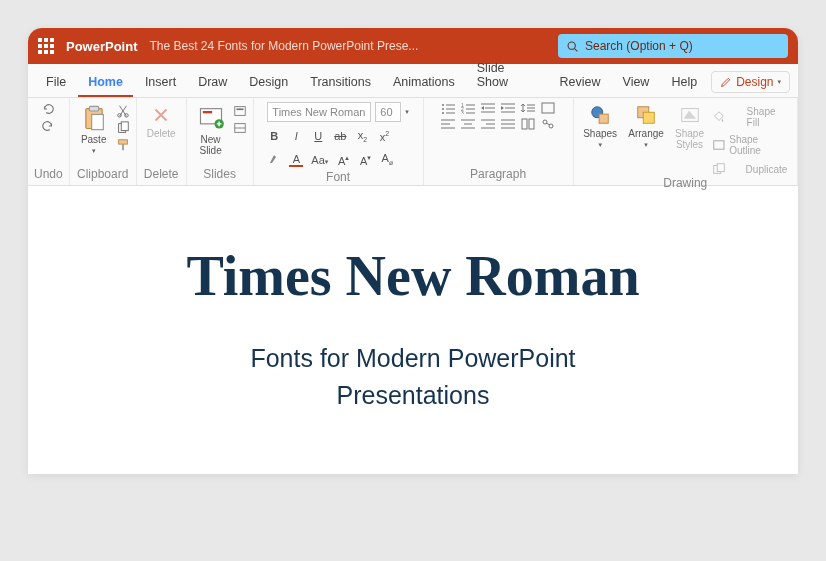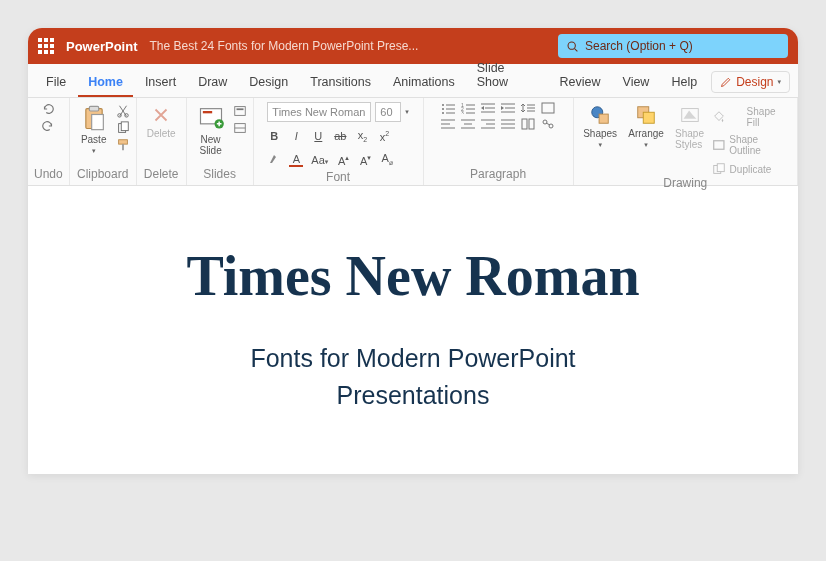--- a/index.html
+++ b/index.html
@@ -314,38 +314,38 @@
               <rect x="9" y="9" width="12" height="12" fill="#ffd46b" stroke="#c49a2a"></rect>
             </svg>
           <span class="lbl">Arrange</span>
           <span class="chev">▾</span>
         </div>
         <div class="vbtn" style="opacity:.45">
           <svg class="med-icon" viewBox="0 0 24 24">
               <rect x="3" y="5" width="18" height="14" fill="none" stroke="#888"></rect>
               <path d="M5 16 L11 7 L15 12 L19 16 Z" fill="#aaa"></path>
             </svg>
-          <span class="lbl" style="white-space:pre; text-align:left">Shape
+          <span class="lbl" style="white-space:pre; text-align:center">Shape
 Styles</span>
         </div>
         <div class="stack" style="align-items:flex-start; gap:6px; padding-top:4px; opacity:.55">
           <div style="display:flex; gap:21px; align-items:center">
             <svg class="small-icon" viewBox="0 0 16 16">
                 <path d="M8 2 L13 7 L8 12 L3 7 Z" fill="none" stroke="#888"></path>
                 <path d="M12 10 Q14 12 12 14 Q10 12 12 10" fill="#888"></path>
               </svg>
             <span style="font-size:10px">Shape Fill</span>
           </div>
           <div style="display:flex; gap:4px; align-items:center">
             <svg class="small-icon" viewBox="0 0 16 16">
                 <rect x="2" y="3" width="12" height="10" fill="none" stroke="#888" stroke-width="1.5"></rect>
               </svg>
             <span style="font-size:10px">Shape Outline</span>
           </div>
-          <div style="display:flex; gap:4px; align-items:center">
+          <div style="display:flex; gap:20px; align-items:center">
             <svg class="small-icon" viewBox="0 0 16 16">
                 <rect x="2" y="4" width="8" height="9" fill="none" stroke="#888"></rect>
                 <rect x="6" y="2" width="8" height="9" fill="#fff" stroke="#888"></rect>
               </svg>
             <span style="font-size:10px">Duplicate</span>
           </div>
         </div>
       </div>
       <div class="group-label">Drawing</div>
     </div>

